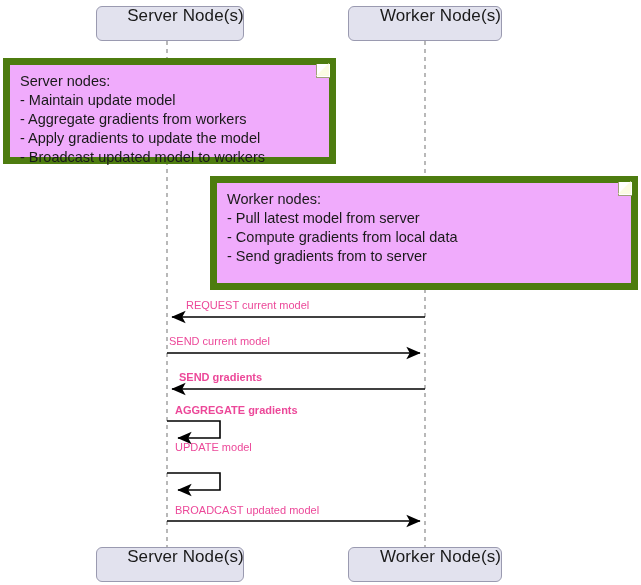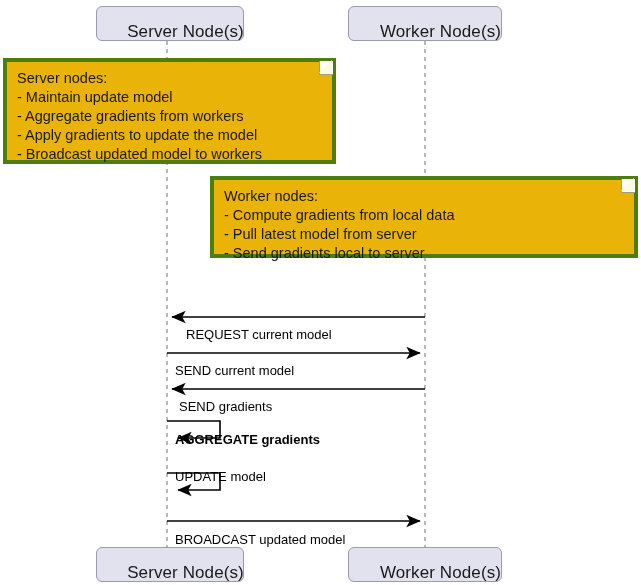--- a/index.html
+++ b/index.html
@@ -28,37 +28,37 @@
   }
 
   
   .participant {
     position: absolute;
     box-sizing: border-box;
     background: #E2E2EE;
     border: 1px solid #9a9ab0;
     border-radius: 6px;
     display: flex;
-    align-items: flex-end;
+    align-items: flex-start;
     justify-content: center;
     color: #1a1a1a;
     font-size: 17px;
     line-height: 1;
     letter-spacing: 0.1px;
     white-space: nowrap;
     z-index: 4;
     padding-left: 31px;
   }
 
   
   .note {
     position: absolute;
     box-sizing: border-box;
-    background: #eab308;
-    border: 4px solid #4d7c0f;
+    background: #f0abfc;
+    border: 7px solid #4d7c0f;
     z-index: 3;
   }
   .note .fold {
     position: absolute;
     top: -1px;
     right: -1px;
     width: 13px;
     height: 13px;
     background: #ffffff;
     border-left: 1px solid #A0A07A;
@@ -81,26 +81,25 @@
     font-size: 14.5px;
     line-height: 19px;
     color: #1a1a1a;
     white-space: nowrap;
   }
   .note-line { display: block; }
 
   
   .msg-label {
     position: absolute;
-    font-size: 13px;
+    font-size: 11px;
     line-height: 1;
-    color: #000000;
+    color: #ec4899;
     white-space: nowrap;
     z-index: 5;
-    margin-top: 28px;
   }
 </style>
 </head>
 <body>
 
 <div id="diagram">
 
   <svg id="svg-layer" viewBox="0 0 641 585" xmlns="http://www.w3.org/2000/svg">
     <defs>
       <marker id="arrow-right" viewBox="0 0 10 10" refX="9.5" refY="5" markerWidth="9" markerHeight="9" orient="auto-start-reverse">
@@ -159,35 +158,35 @@
     <div class="fold"></div>
     <div class="note-body">
       <span class="note-line">Server nodes:</span>
       <span class="note-line">- Maintain update model</span>
       <span class="note-line">- Aggregate gradients from workers</span>
       <span class="note-line">- Apply gradients to update the model</span>
       <span class="note-line">- Broadcast updated model to workers</span>
     </div>
   </div>
 
-  <div class="note" style="left:210px; top:176px; width:428px; height:82px;">
+  <div class="note" style="left:210px; top:176px; width:428px; height:114px;">
     <div class="fold"></div>
     <div class="note-body">
       <span class="note-line">Worker nodes:</span>
+      <span class="note-line">- Pull latest model from server</span>
       <span class="note-line">- Compute gradients from local data</span>
-      <span class="note-line">- Pull latest model from server</span>
-      <span class="note-line">- Send gradients local to server</span>
+      <span class="note-line">- Send gradients from to server</span>
     </div>
   </div>
 
   <div class="msg-label" style="left:186px; top:300px;">REQUEST current model</div>
 
-  <div class="msg-label" style="left:175px; top:336px;">SEND current model</div>
+  <div class="msg-label" style="left:169px; top:336px;">SEND current model</div>
 
-  <div class="msg-label" style="left:179px; top:372px;">SEND gradients</div>
+  <div class="msg-label" style="left:179px; top:372px;font-weight:bold;">SEND gradients</div>
 
   <div class="msg-label" style="left:175px; top:405px;font-weight:bold;">AGGREGATE gradients</div>
 
   <div class="msg-label" style="left:175px; top:442px;">UPDATE model</div>
 
   <div class="msg-label" style="left:175px; top:505px;">BROADCAST updated model</div>
 
 </div>
 
 </body></html>

